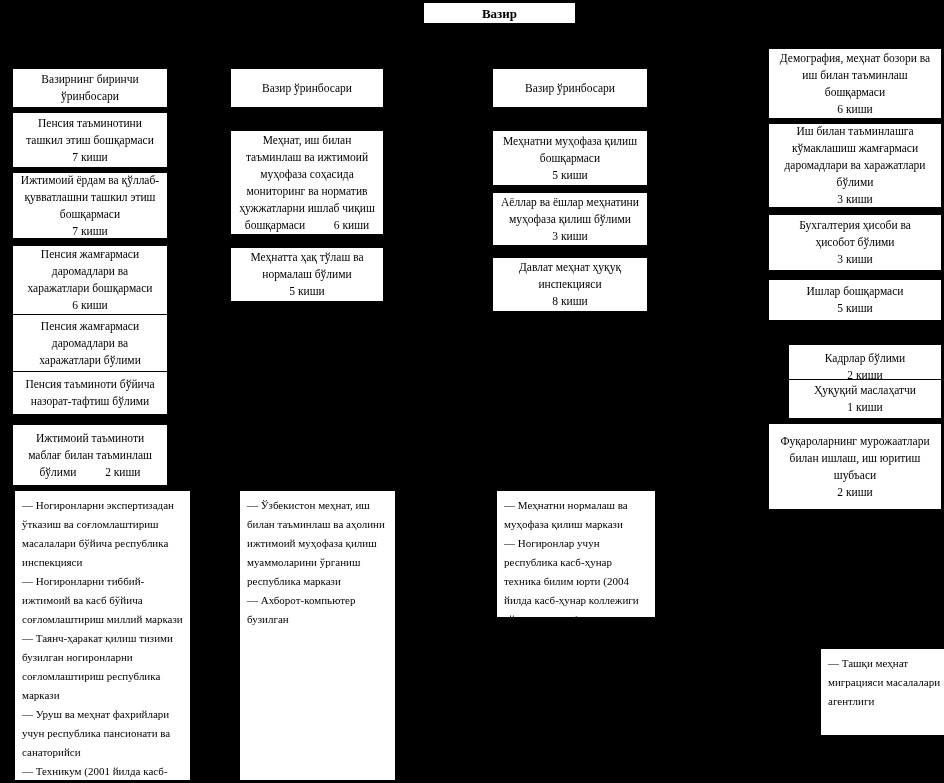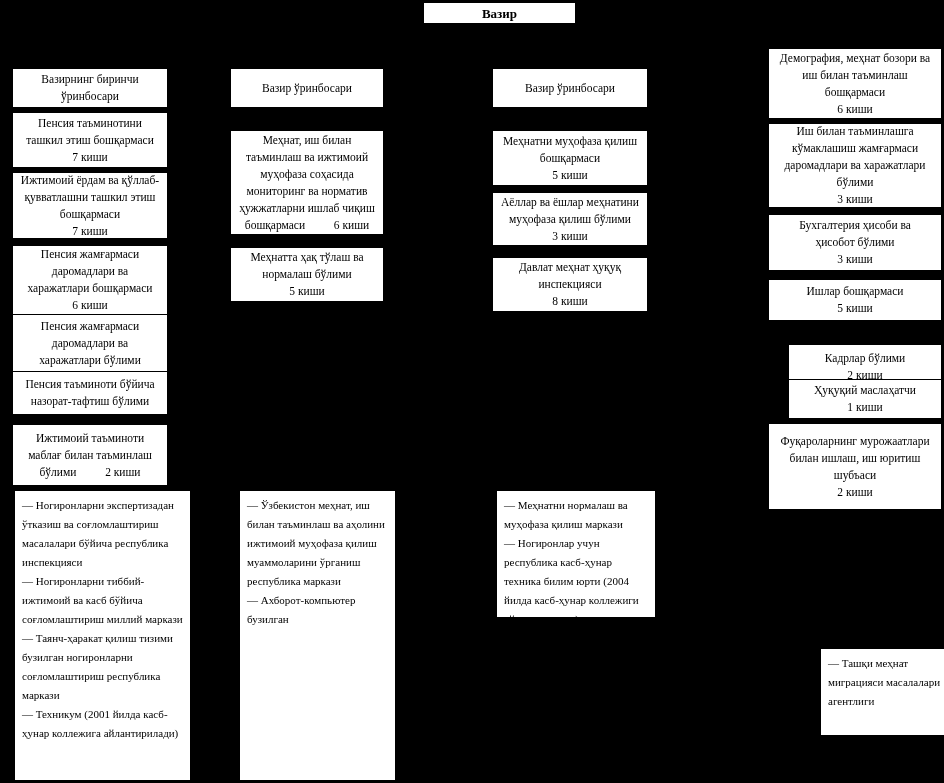--- a/index.html
+++ b/index.html
@@ -65,20 +65,21 @@
   </div>
   <div class="box" style="left:12px;top:424px;width:156px;height:62px;">
     <span class="t">Ижтимоий таъминоти
 маблағ билан таъминлаш
 бўлими          2 киши</span>
   </div>
   <div class="box list" style="left:14px;top:490px;width:177px;height:291px;">
     <div class="li">— Ногиронларни экспертизадан ўтказиш ва соғломлаштириш масалалари бўйича республика инспекцияси</div>
     <div class="li">— Ногиронларни тиббий-ижтимоий ва касб бўйича соғломлаштириш миллий маркази</div>
     <div class="li">— Таянч-ҳаракат қилиш тизими бузилган ногиронларни соғломлаштириш республика маркази</div>
+    <div class="li">— Уруш ва меҳнат фахрийлари учун республика пансионати ва санаторийси</div>
     <div class="li">— Техникум (2001 йилда касб-ҳунар коллежига айлантирилади)</div>
   </div>
 
   <div class="box" style="left:230px;top:68px;width:154px;height:40px;">
     <span class="t">Вазир ўринбосари</span>
   </div>
   <div class="box" style="left:230px;top:130px;width:154px;height:105px;">
     <span class="t">Меҳнат, иш билан
 таъминлаш ва ижтимоий
 муҳофаза соҳасида

